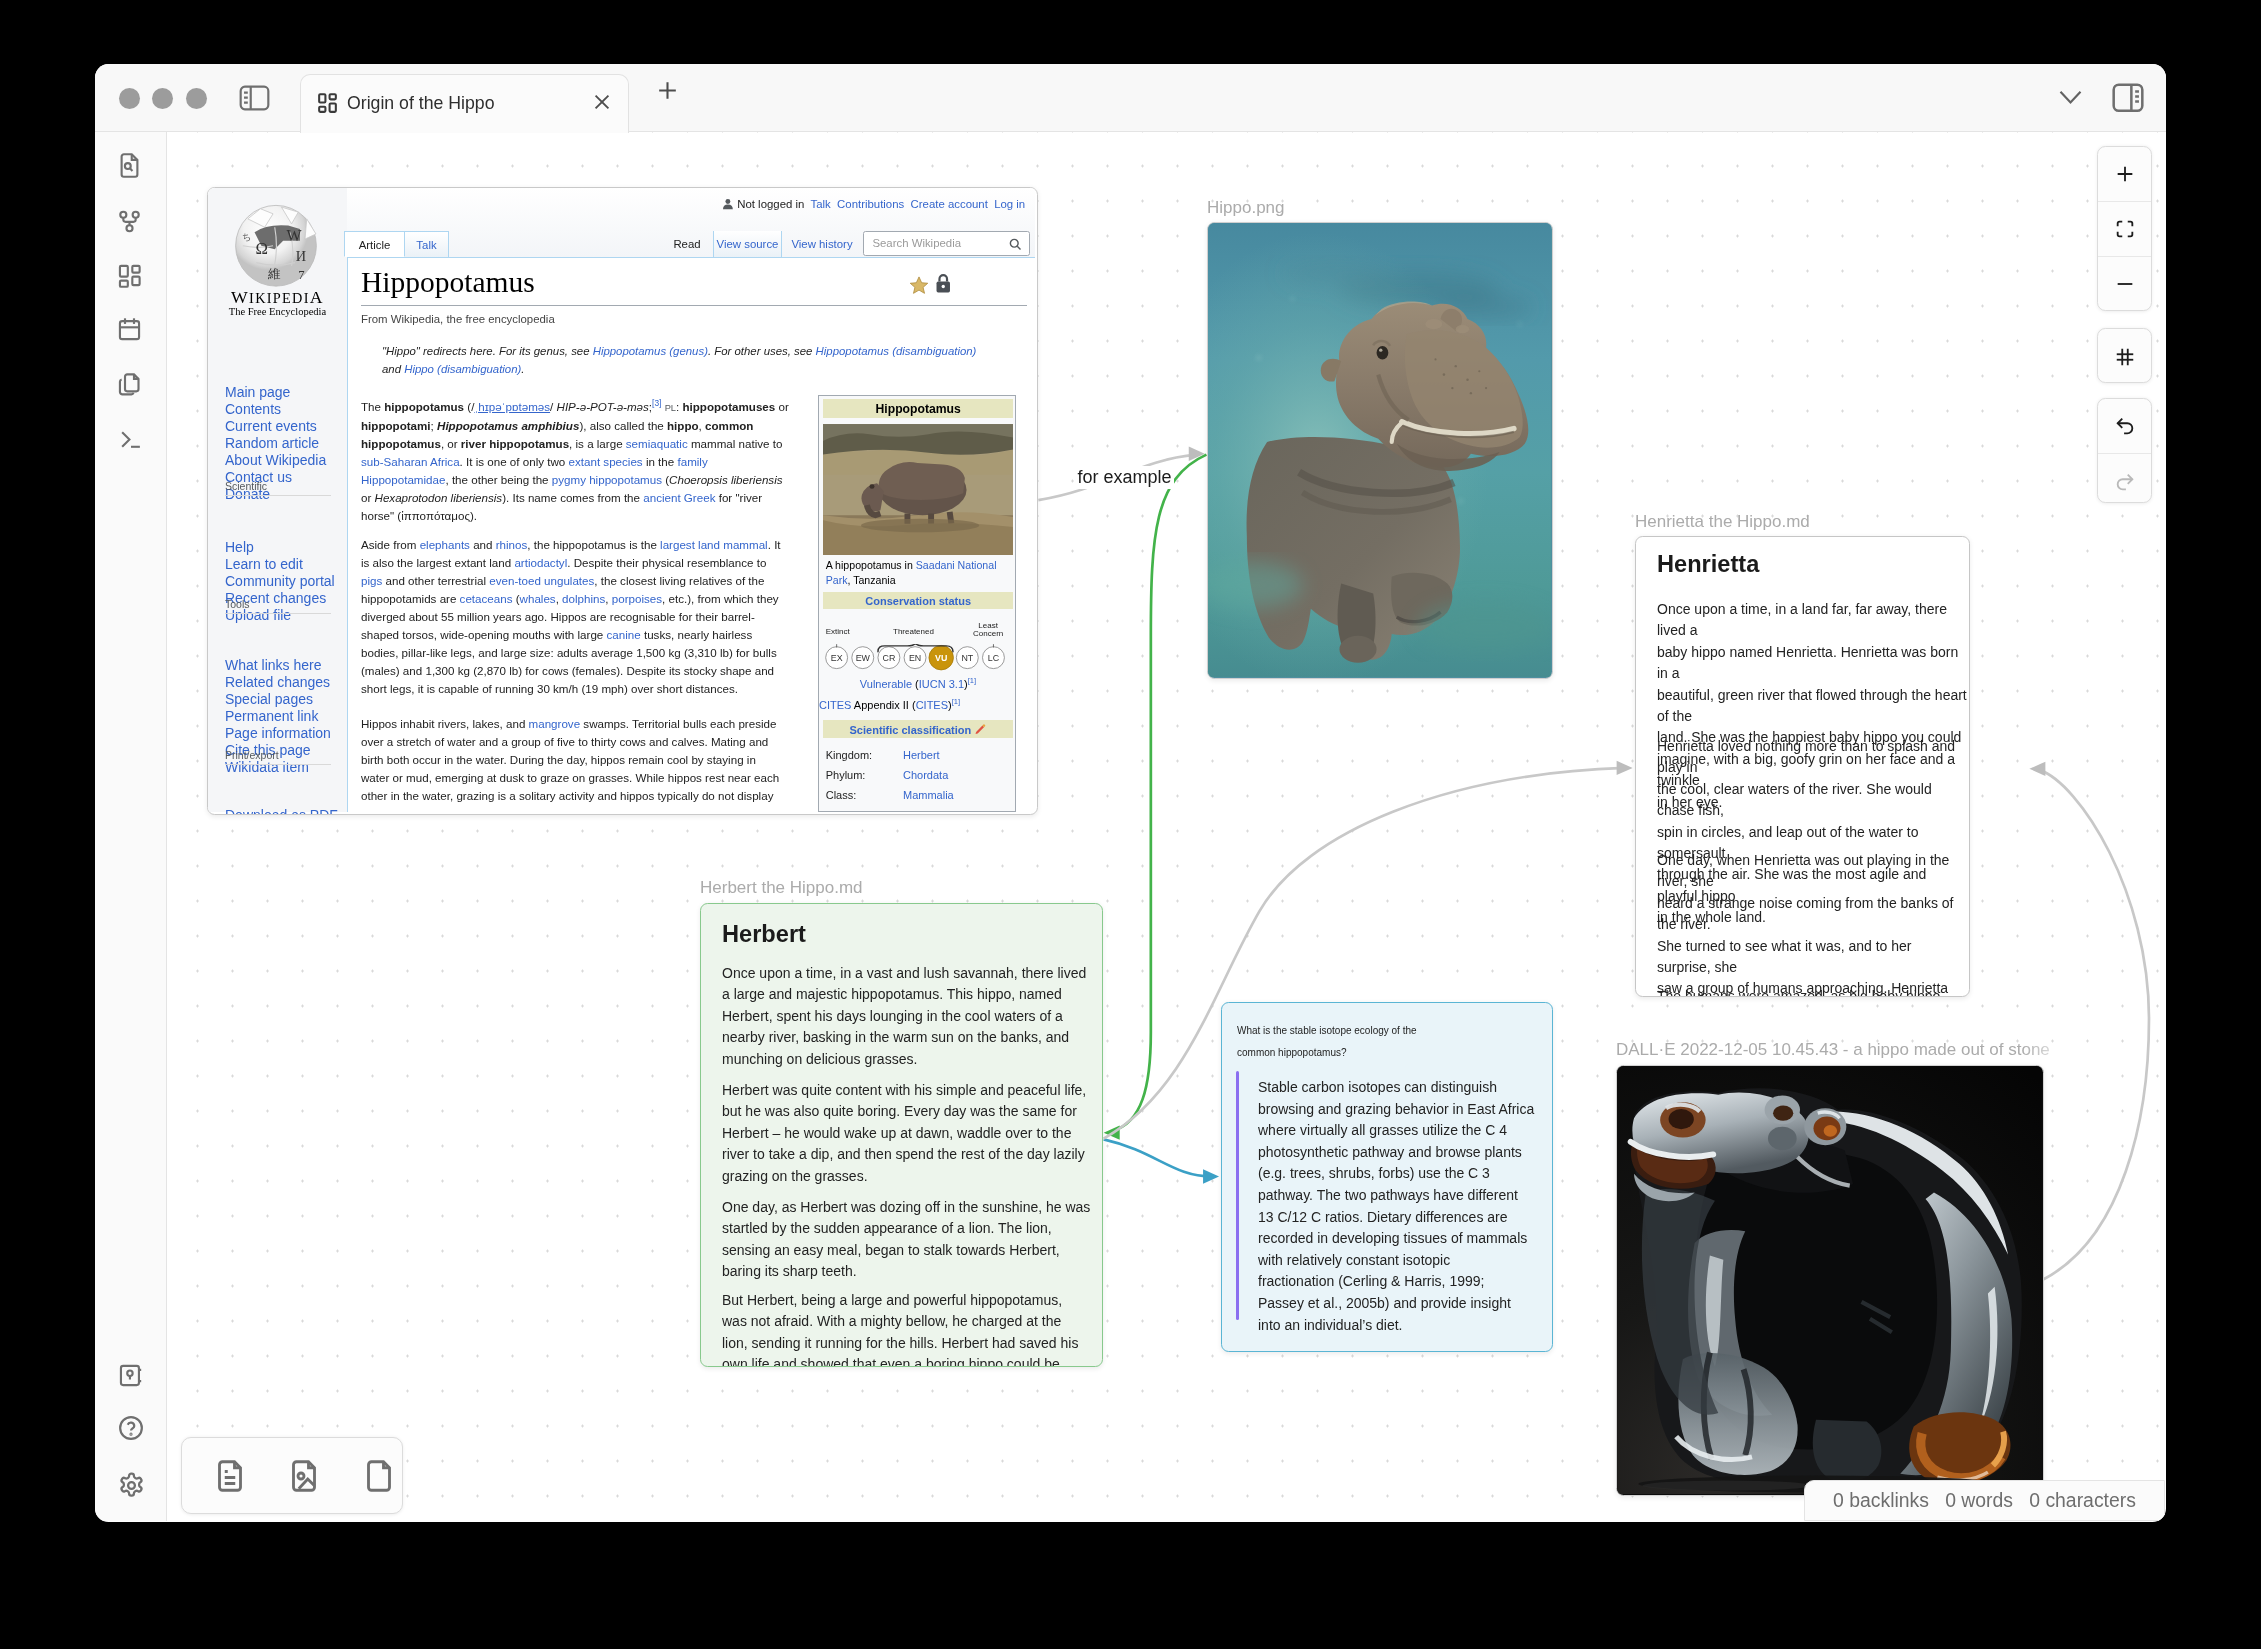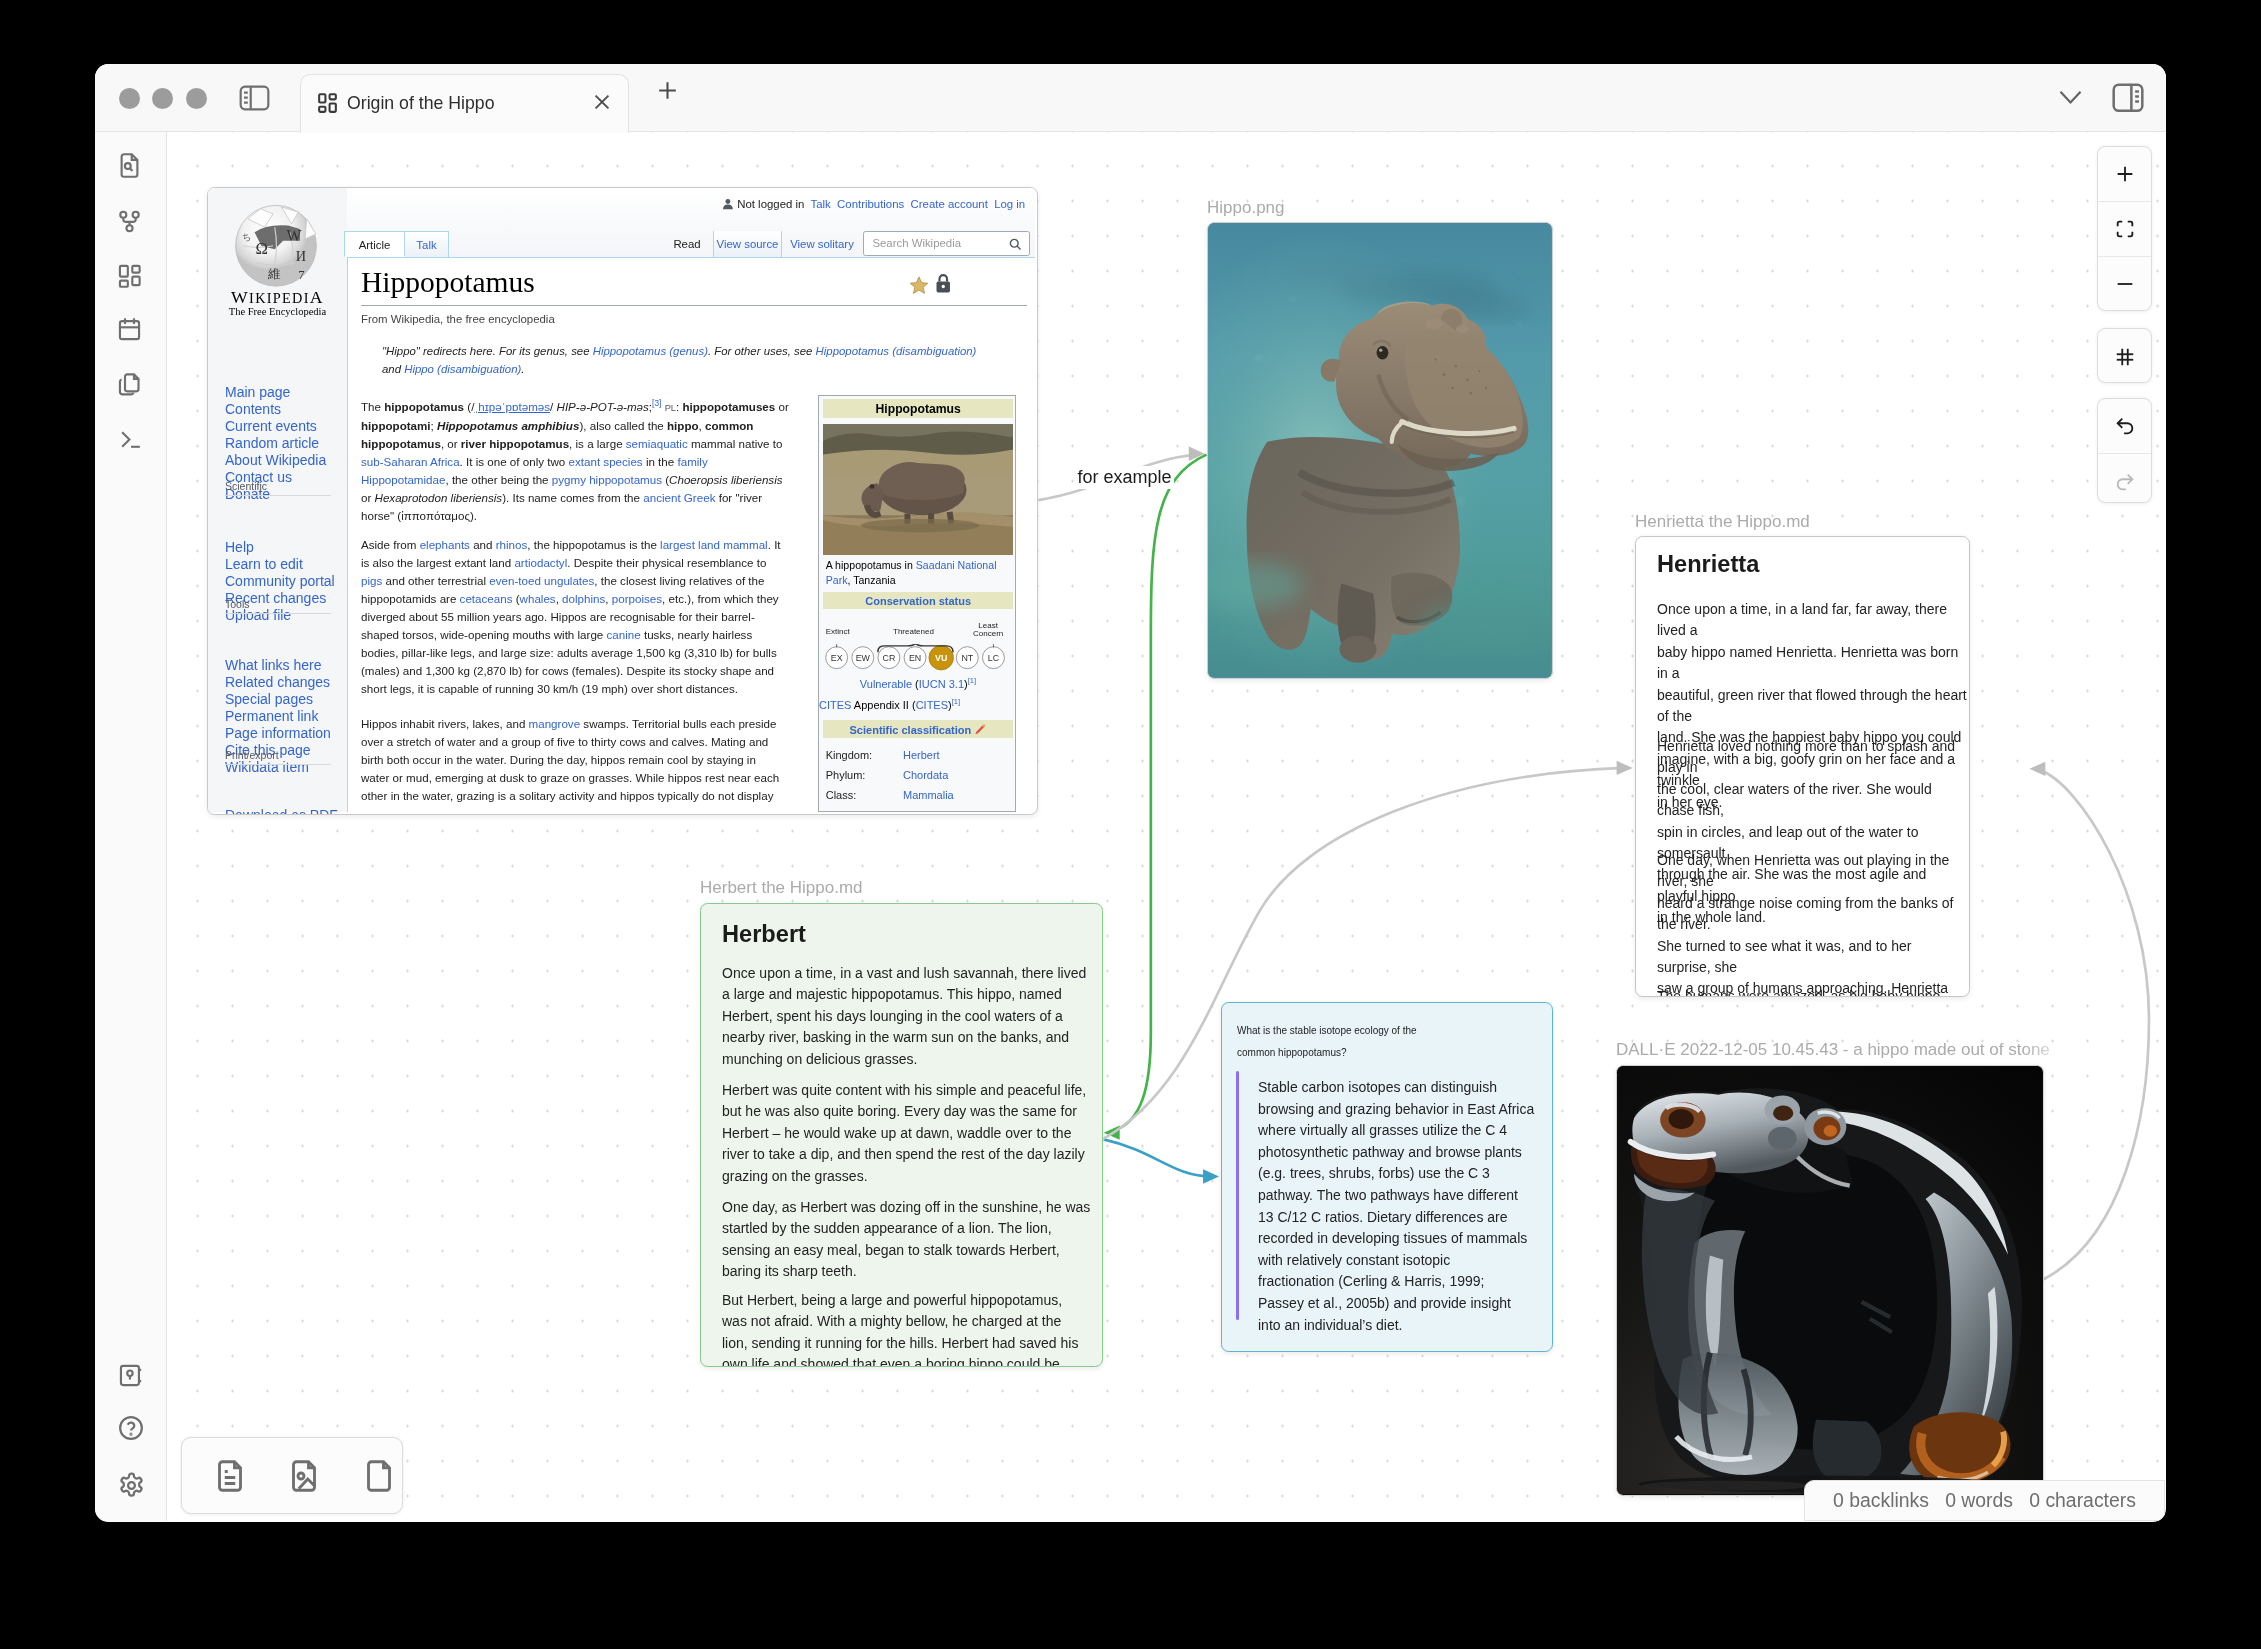--- a/index.html
+++ b/index.html
@@ -144,21 +144,21 @@
 
       <div style="position:absolute;right:11.8px;top:10px;font-size:11.4px;color:#222"><svg width="11.8" height="11.8" viewBox="0 0 24 24" fill="#54595d" style="vertical-align:-1.7px">
             <circle cx="12" cy="7" r="5"></circle>
             <path d="M2 23 q0 -10 10 -10 q10 0 10 10 z"></path>
           </svg> Not logged in&nbsp; <a class="wl">Talk</a>&nbsp; <a class="wl">Contributions</a>&nbsp; <a class="wl">Create account</a>&nbsp; <a class="wl">Log in</a></div>
 
       <div class="wtab" style="left:136px;top:43px;width:61px;background:#fff;border:0.8px solid #aed6f1;border-bottom:0.8px solid #fff;color:#222">Article</div>
       <div class="wtab" style="left:197px;top:43px;width:44px;background:linear-gradient(#ffffff,#eaf1f7);border-top:0.8px solid #aed6f1;border-right:0.8px solid #aed6f1;color:#3465cc">Talk</div>
       <div class="wtab" style="left:453px;top:43px;width:52px;color:#222">Read</div>
       <div class="wtab" style="left:505px;top:43px;width:69px;color:#3465cc;background:linear-gradient(#ffffff,#eaf1f7);border-left:0.8px solid #aed6f1;border-right:0.8px solid #aed6f1">View source</div>
-      <div class="wtab" style="left:575px;top:43px;width:78px;color:#3465cc">View solitary</div>
+      <div class="wtab" style="left:575px;top:43px;width:78px;color:#3465cc">View history</div>
       <div style="position:absolute;left:655px;top:43px;width:167px;height:25px;background:#fff;border:0.8px solid #a2a9b1;border-radius:2.5px;font-size:11.4px;color:#9a9a9a;line-height:23.6px;padding-left:8.4px">Search Wikipedia
         <svg width="14.3" height="14.3" viewBox="0 0 24 24" fill="none" stroke="#54595d" stroke-width="2.4" style="position:absolute;right:6.7px;top:5px">
             <circle cx="10.5" cy="10.5" r="6.5"></circle>
             <line x1="15.5" y1="15.5" x2="21" y2="21"></line>
           </svg>
       </div>
 
       <div style="position:absolute;left:153px;top:78px;font-family:'Liberation Serif',serif;font-size:29.5px;color:#000">Hippopotamus</div>
       <svg style="position:absolute;left:701px;top:88px" width="20" height="18.5" viewBox="0 0 24 22">
           <path d="M12 1 l3.2 7 7.3.6 -5.6 4.9 1.7 7.2 -6.6 -3.9 -6.6 3.9 1.7 -7.2 -5.6 -4.9 7.3 -.6 z" fill="#d9b867" stroke="#b08d3e" stroke-width="1"></path>

